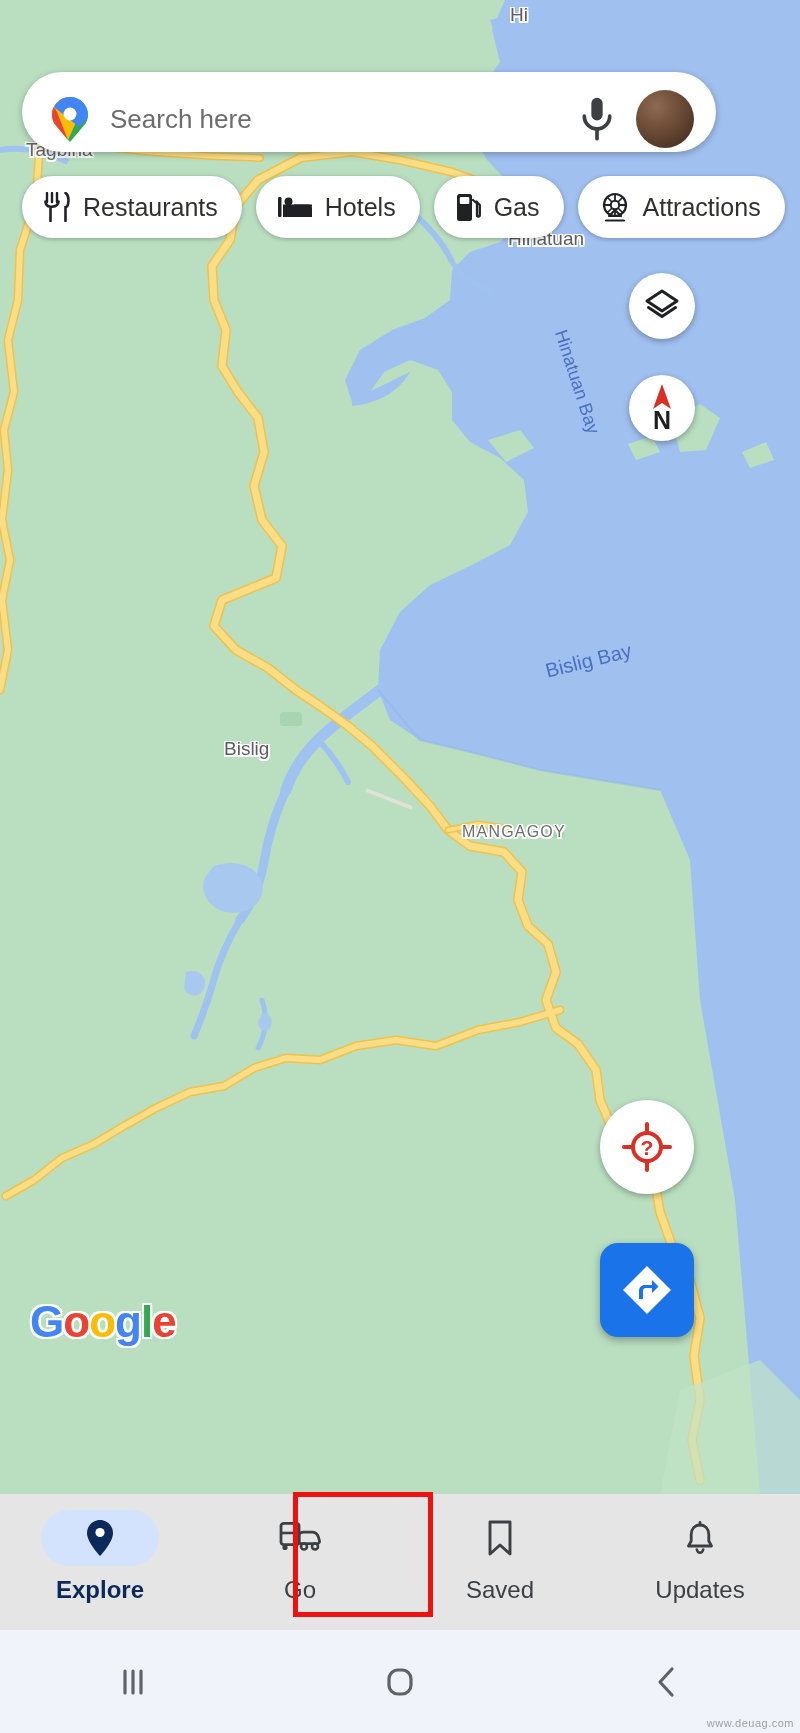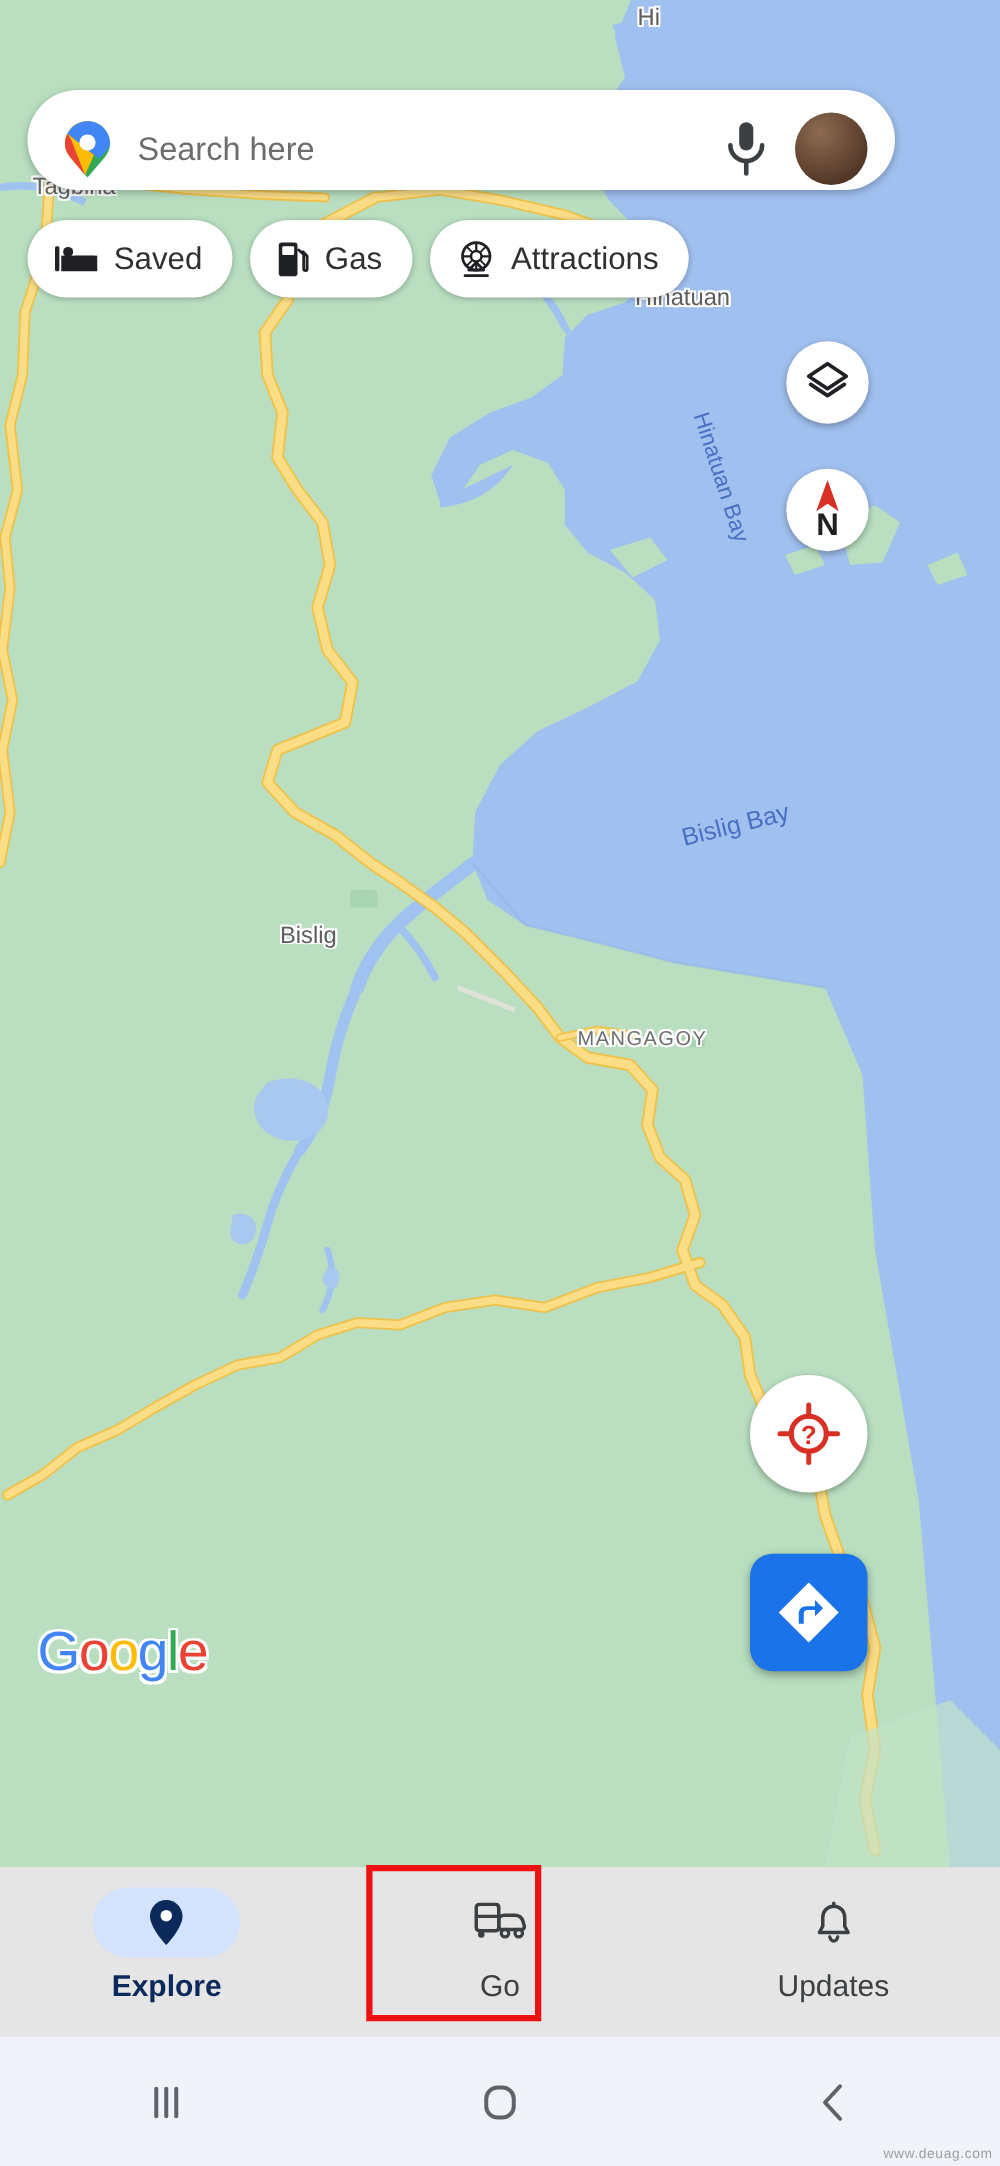--- a/index.html
+++ b/index.html
@@ -138,21 +138,21 @@
   }
 
   
   #google-logo {
     position: absolute;
     left: 30px; top: 1300px;
     font-family: "Liberation Sans", sans-serif;
     font-size: 44px;
     letter-spacing: -1px;
     line-height: 1;
-    font-weight: normal;
+    font-weight: bold;
     text-shadow:
       -2px -2px 0 #fff, 2px -2px 0 #fff,
       -2px 2px 0 #fff, 2px 2px 0 #fff,
       -2px 0 0 #fff, 2px 0 0 #fff,
       0 -2px 0 #fff, 0 2px 0 #fff;
   }
   #google-logo .l1{color:#4285F4}
   #google-logo .l2{color:#EA4335}
   #google-logo .l3{color:#FBBC05}
   #google-logo .l4{color:#4285F4}
@@ -350,29 +350,38 @@
     <svg class="mic-btn" viewBox="0 0 28 34">
       <rect x="10" y="2" width="8" height="16" rx="4" fill="#3c4043"></rect>
       <path d="M5 15 a9 9 0 0 0 18 0" stroke="#3c4043" stroke-width="2.6" fill="none" stroke-linecap="round"></path>
       <line x1="14" y1="24" x2="14" y2="31" stroke="#3c4043" stroke-width="2.6" stroke-linecap="round"></line>
     </svg>
     <div class="avatar"></div>
   </div>
 
   <div id="chips">
 
+    <div class="chip">
+      <svg width="26" height="30" viewBox="0 0 26 30">
+        <path d="M3 1 L3 10 M8 1 L8 10 M13 1 L13 10" stroke="#202124" stroke-width="2.4" stroke-linecap="round"></path>
+        <path d="M1.5 9.5 C1.5 13 3.6 14.5 6.5 14.8 L6.5 29" stroke="#202124" stroke-width="2.6" fill="none" stroke-linecap="round"></path>
+        <path d="M14.5 9.5 C14.5 13 11.5 14.5 8 14.8" stroke="#202124" stroke-width="2.6" fill="none" stroke-linecap="round"></path>
+        <path d="M21.5 1 C24.5 3 25 7 24 12 C23.6 14 22.6 15 21.5 15.2 L21.5 29" stroke="#202124" stroke-width="2.6" fill="none" stroke-linecap="round"></path>
+      </svg>
+      <span class="chip-label">Restaurants</span>
+    </div>
 
     <div class="chip">
       <svg width="34" height="24" viewBox="0 0 34 24">
         <rect x="0" y="2" width="3.5" height="20" rx="1.2" fill="#202124"></rect>
         <path d="M5 11 L5 22 L34 22 L34 13 C34 11 32.5 9.5 30.5 9.5 L16 9.5 L16 11 Z" fill="#202124"></path>
         <circle cx="10.5" cy="6.5" r="4" fill="#202124"></circle>
         <rect x="5" y="9.5" width="29" height="2" fill="#202124"></rect>
       </svg>
-      <span class="chip-label">Saved</span>
+      <span class="chip-label">Hotels</span>
     </div>
 
     <div class="chip">
       <svg width="25" height="30" viewBox="0 0 25 30">
         <rect x="1" y="2" width="15" height="27" rx="2.5" fill="#202124"></rect>
         <rect x="3.8" y="5" width="9.5" height="7" rx="1" fill="#ffffff"></rect>
         <path d="M17 8 L21 11.5 L21 23 C21 25 23.8 25 23.8 23 L23.8 13 L20.5 9.5" stroke="#202124" stroke-width="2.3" fill="none" stroke-linecap="round" stroke-linejoin="round"></path>
       </svg>
       <span class="chip-label">Gas</span>
     </div>
@@ -447,20 +456,28 @@
           <line x1="2.6" y1="11" x2="19.5" y2="11" stroke="#3c4043" stroke-width="2.6"></line>
           <circle cx="6" cy="25.5" r="2.6" fill="#3c4043"></circle>
           <path d="M20 14 C20 11.6 22 10.2 24.6 10.2 L33 10.2 C36 10.2 38.5 12.2 39.4 15 L40.4 18.6 C40.8 20 40 21.6 38.4 21.6 L22 21.6 C20.8 21.6 20 20.8 20 19.6 Z" fill="none" stroke="#3c4043" stroke-width="2.8" stroke-linejoin="round"></path>
           <circle cx="25" cy="24.5" r="3" fill="none" stroke="#3c4043" stroke-width="2.6"></circle>
           <circle cx="36" cy="24.5" r="3" fill="none" stroke="#3c4043" stroke-width="2.6"></circle>
         </svg>
       </div>
       <div class="nav-label">Go</div>
     </div>
 
+    <div class="nav-item">
+      <div class="nav-icon-wrap">
+        <svg width="28" height="36" viewBox="0 0 28 36">
+          <path d="M4 2 L24 2 L24 34 L14 25 L4 34 Z" fill="none" stroke="#3c4043" stroke-width="2.9" stroke-linejoin="round"></path>
+        </svg>
+      </div>
+      <div class="nav-label">Saved</div>
+    </div>
 
 
     <div class="nav-item">
       <div class="nav-icon-wrap">
         <svg width="32" height="36" viewBox="0 0 32 36">
           <path d="M16 2.5 L16 5" stroke="#3c4043" stroke-width="2.8" stroke-linecap="round"></path>
           <path d="M16 5 C10.8 5 7.2 9 7.2 14.2 L7.2 21 L4.5 26 L27.5 26 L24.8 21 L24.8 14.2 C24.8 9 21.2 5 16 5 Z" fill="none" stroke="#3c4043" stroke-width="2.8" stroke-linejoin="round"></path>
           <path d="M12.8 29.5 C13.4 31.8 14.6 32.8 16 32.8 C17.4 32.8 18.6 31.8 19.2 29.5" fill="none" stroke="#3c4043" stroke-width="2.6" stroke-linecap="round"></path>
         </svg>
       </div>

